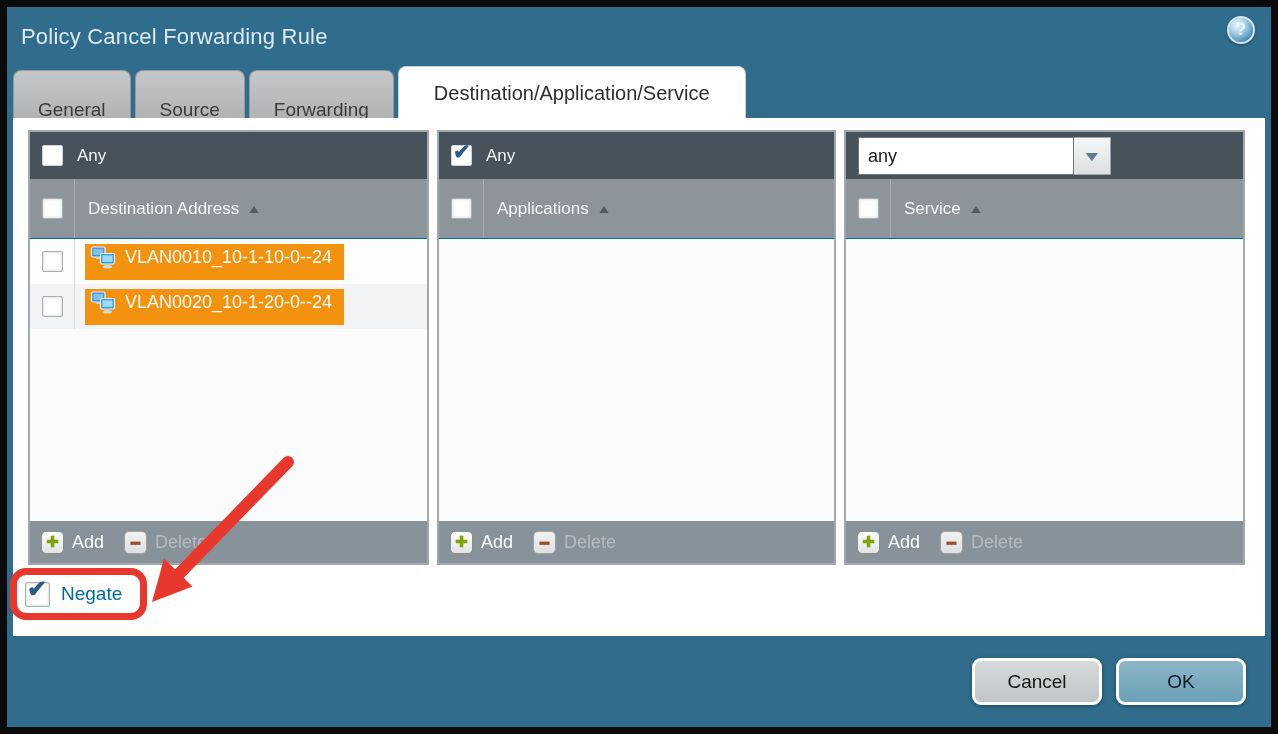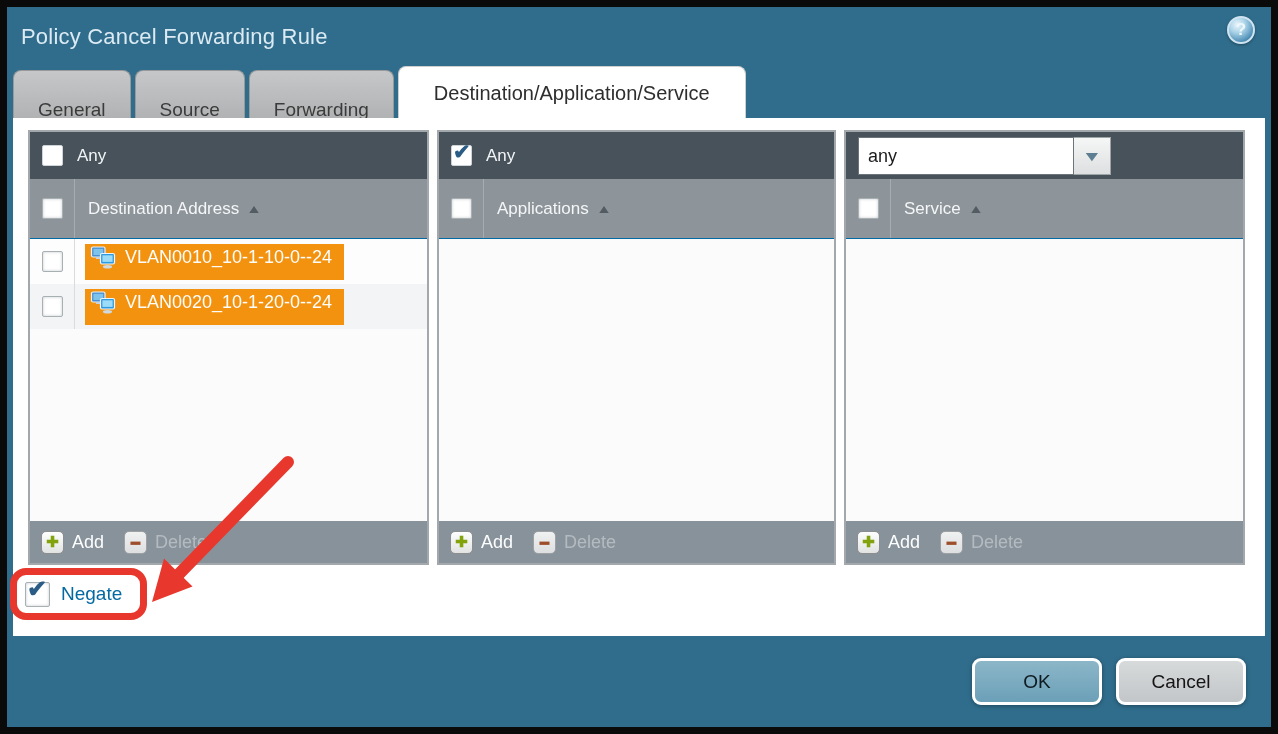--- a/index.html
+++ b/index.html
@@ -257,18 +257,18 @@
         <span class="negate-label">Negate</span>
       </div>
     </div>
 
     <svg class="arrow-svg" viewBox="0 0 185 165">
       <line x1="166" y1="10" x2="57" y2="122" stroke="#e8382d" stroke-width="12" stroke-linecap="round"></line>
       <polygon points="30,150 70.5,134.5 42,106.5" fill="#e8382d"></polygon>
     </svg>
 
     <div class="dlg-foot">
+      <button class="fbtn cancel">Cancel</button>
       <button class="fbtn ok">OK</button>
-      <button class="fbtn cancel">Cancel</button>
     </div>
 
   </div>
 </div>
 
 </body></html>

